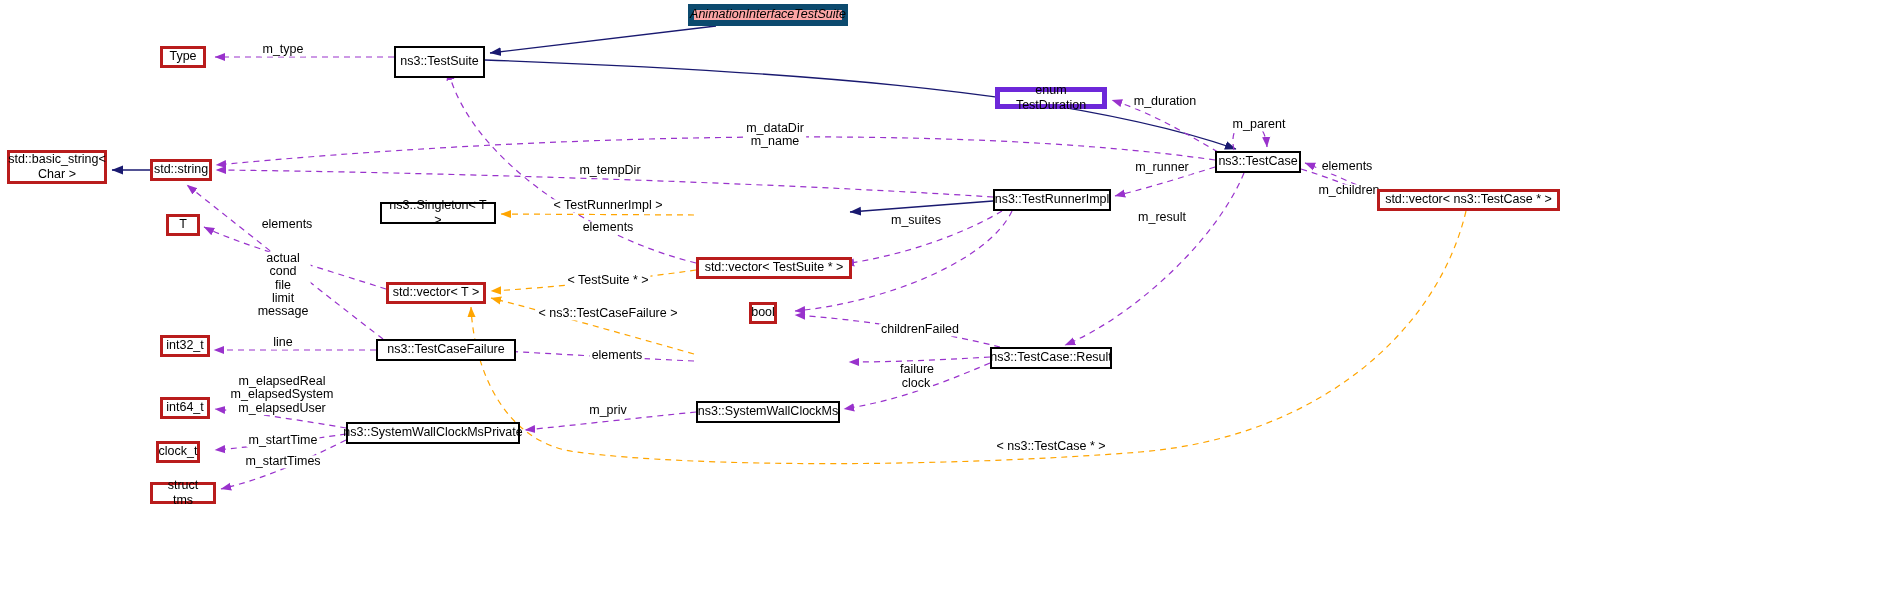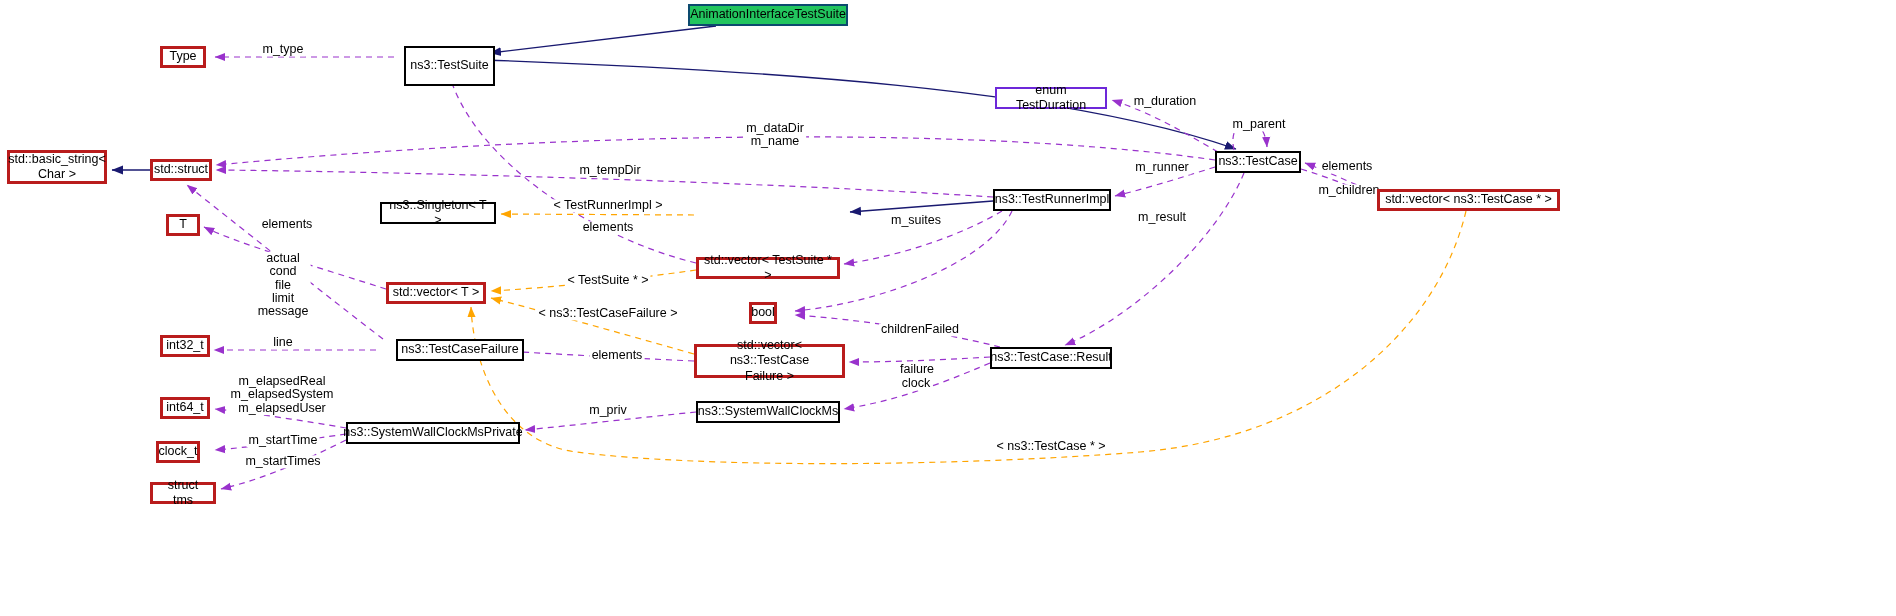--- a/index.html
+++ b/index.html
@@ -3,22 +3,22 @@
 <meta charset="utf-8">
 <style>
   html,body{margin:0;padding:0;background:#fff;}
   .canvas{position:relative;width:1896px;height:616px;background:#fff;
           font-family:"Liberation Sans", sans-serif;overflow:hidden;color:#000;}
   svg.edges{position:absolute;left:0;top:0;z-index:1;}
   .node{position:absolute;z-index:3;display:flex;align-items:center;justify-content:center;
         text-align:center;background:#fff;border:3px solid #b91c1c;font-size:12.5px;
         line-height:1.22;white-space:pre-line;box-sizing:border-box;padding:0 3px;}
   .node.doc{border:2px solid #000;}
-  .node.doc-thin{border:2px solid #6d28d9;}
-  .node.self{background:#22c55e;border:2px solid #0c4a6e;}
+  .node.doc-thin{border:5px solid #6d28d9;}
+  .node.self{background:#fca5a5;border:6px solid #0c4a6e;font-style:italic;}
   .elabel{position:absolute;z-index:2;transform:translate(-50%,-50%);font-size:12.5px;
           text-align:center;white-space:pre-line;background:#fff;padding:0 2px;line-height:1.06;}
   path.ep{stroke:#9932cc;stroke-width:1.2;fill:none;stroke-dasharray:6 5;}
   path.en{stroke:#191970;stroke-width:1.3;fill:none;}
   path.eo{stroke:#ffa500;stroke-width:1.2;fill:none;stroke-dasharray:6 5;}
 </style>
 </head>
 <body>
 
 <div class="canvas">
@@ -99,38 +99,36 @@
   <div class="elabel" style="left:916px;top:384px">clock</div>
   <div class="elabel" style="left:282px;top:395px">m_elapsedReal
 m_elapsedSystem
 m_elapsedUser</div>
   <div class="elabel" style="left:608px;top:411px">m_priv</div>
   <div class="elabel" style="left:283px;top:441px">m_startTime</div>
   <div class="elabel" style="left:283px;top:462px">m_startTimes</div>
   <div class="elabel" style="left:1051px;top:447px">&lt; ns3::TestCase * &gt;</div>
 
   <div class="node self" style="left:688px;top:4px;width:160px;height:22px">AnimationInterfaceTestSuite</div>
-  <div class="node doc" style="left:404px;top:46px;width:91px;height:40px">ns3::TestSuite</div>
+  <div class="node doc" style="left:394px;top:46px;width:91px;height:32px">ns3::TestSuite</div>
   <div class="node" style="left:160px;top:46px;width:46px;height:22px">Type</div>
   <div class="node doc-thin" style="left:995px;top:87px;width:112px;height:22px">enum TestDuration</div>
   <div class="node doc" style="left:1215px;top:151px;width:86px;height:22px">ns3::TestCase</div>
   <div class="node" style="left:7px;top:150px;width:100px;height:34px">std::basic_string&lt;
 Char &gt;</div>
-  <div class="node" style="left:150px;top:159px;width:62px;height:22px">std::struct</div>
+  <div class="node" style="left:150px;top:159px;width:62px;height:22px">std::string</div>
   <div class="node" style="left:1377px;top:189px;width:183px;height:22px">std::vector&lt; ns3::TestCase * &gt;</div>
   <div class="node doc" style="left:380px;top:202px;width:116px;height:22px">ns3::Singleton&lt; T &gt;</div>
   <div class="node doc" style="left:993px;top:189px;width:118px;height:22px">ns3::TestRunnerImpl</div>
   <div class="node" style="left:166px;top:214px;width:34px;height:22px">T</div>
-  <div class="node" style="left:696px;top:257px;width:144px;height:22px">std::vector&lt; TestSuite * &gt;</div>
+  <div class="node" style="left:696px;top:257px;width:156px;height:22px">std::vector&lt; TestSuite * &gt;</div>
   <div class="node" style="left:386px;top:282px;width:100px;height:22px">std::vector&lt; T &gt;</div>
   <div class="node" style="left:749px;top:302px;width:28px;height:22px">bool</div>
   <div class="node" style="left:160px;top:335px;width:50px;height:22px">int32_t</div>
-  <div class="node doc" style="left:396px;top:339px;width:128px;height:22px">ns3::TestCaseFailure</div>
-  <div class="node" style="left:694px;top:344px;width:151px;height:34px">std::vector&lt; ns3::TestCase
-Failure &gt;</div>
+  <div class="node doc" style="left:376px;top:339px;width:140px;height:22px">ns3::TestCaseFailure</div>
   <div class="node doc" style="left:990px;top:347px;width:122px;height:22px">ns3::TestCase::Result</div>
   <div class="node" style="left:160px;top:397px;width:50px;height:22px">int64_t</div>
   <div class="node doc" style="left:696px;top:401px;width:144px;height:22px">ns3::SystemWallClockMs</div>
   <div class="node doc" style="left:346px;top:422px;width:174px;height:22px">ns3::SystemWallClockMsPrivate</div>
   <div class="node" style="left:156px;top:441px;width:44px;height:22px">clock_t</div>
   <div class="node" style="left:150px;top:482px;width:66px;height:22px">struct tms</div>
 
 </div>
 
 </body></html>

